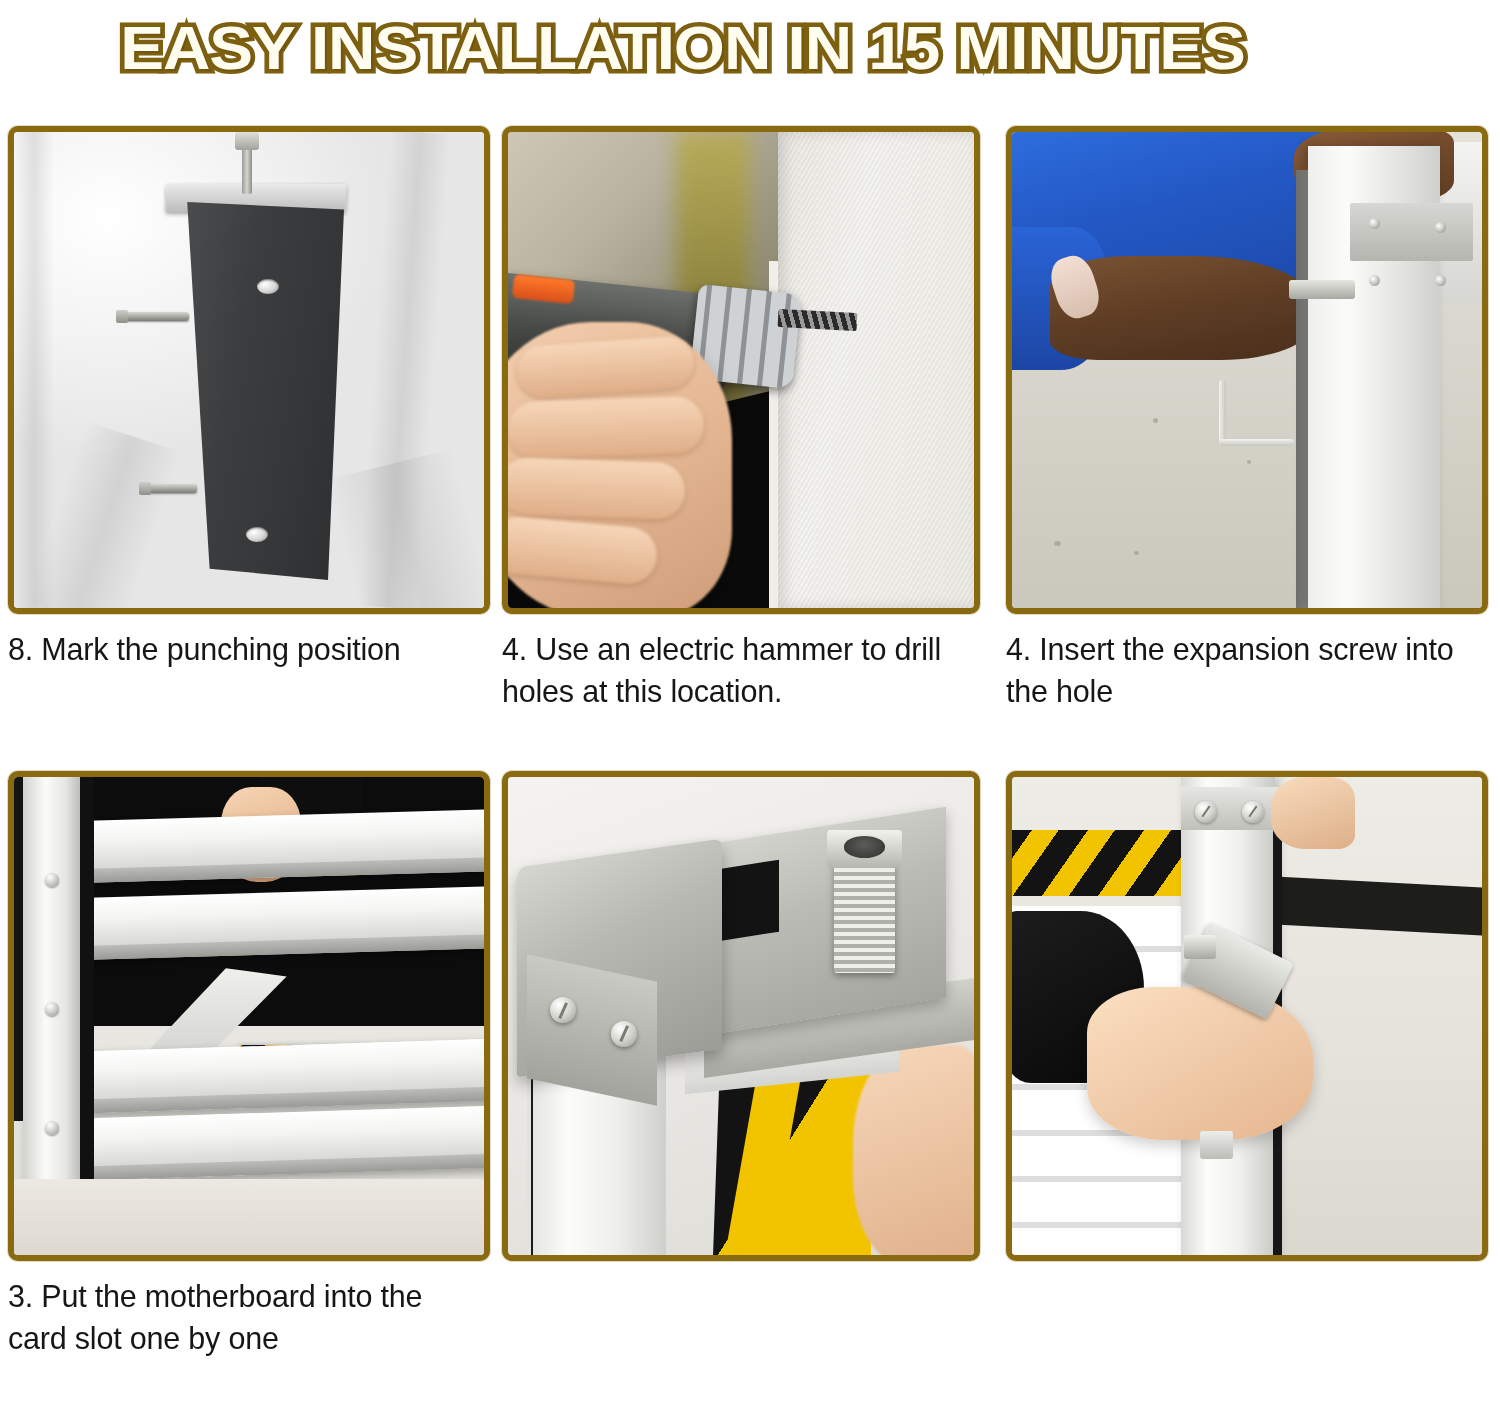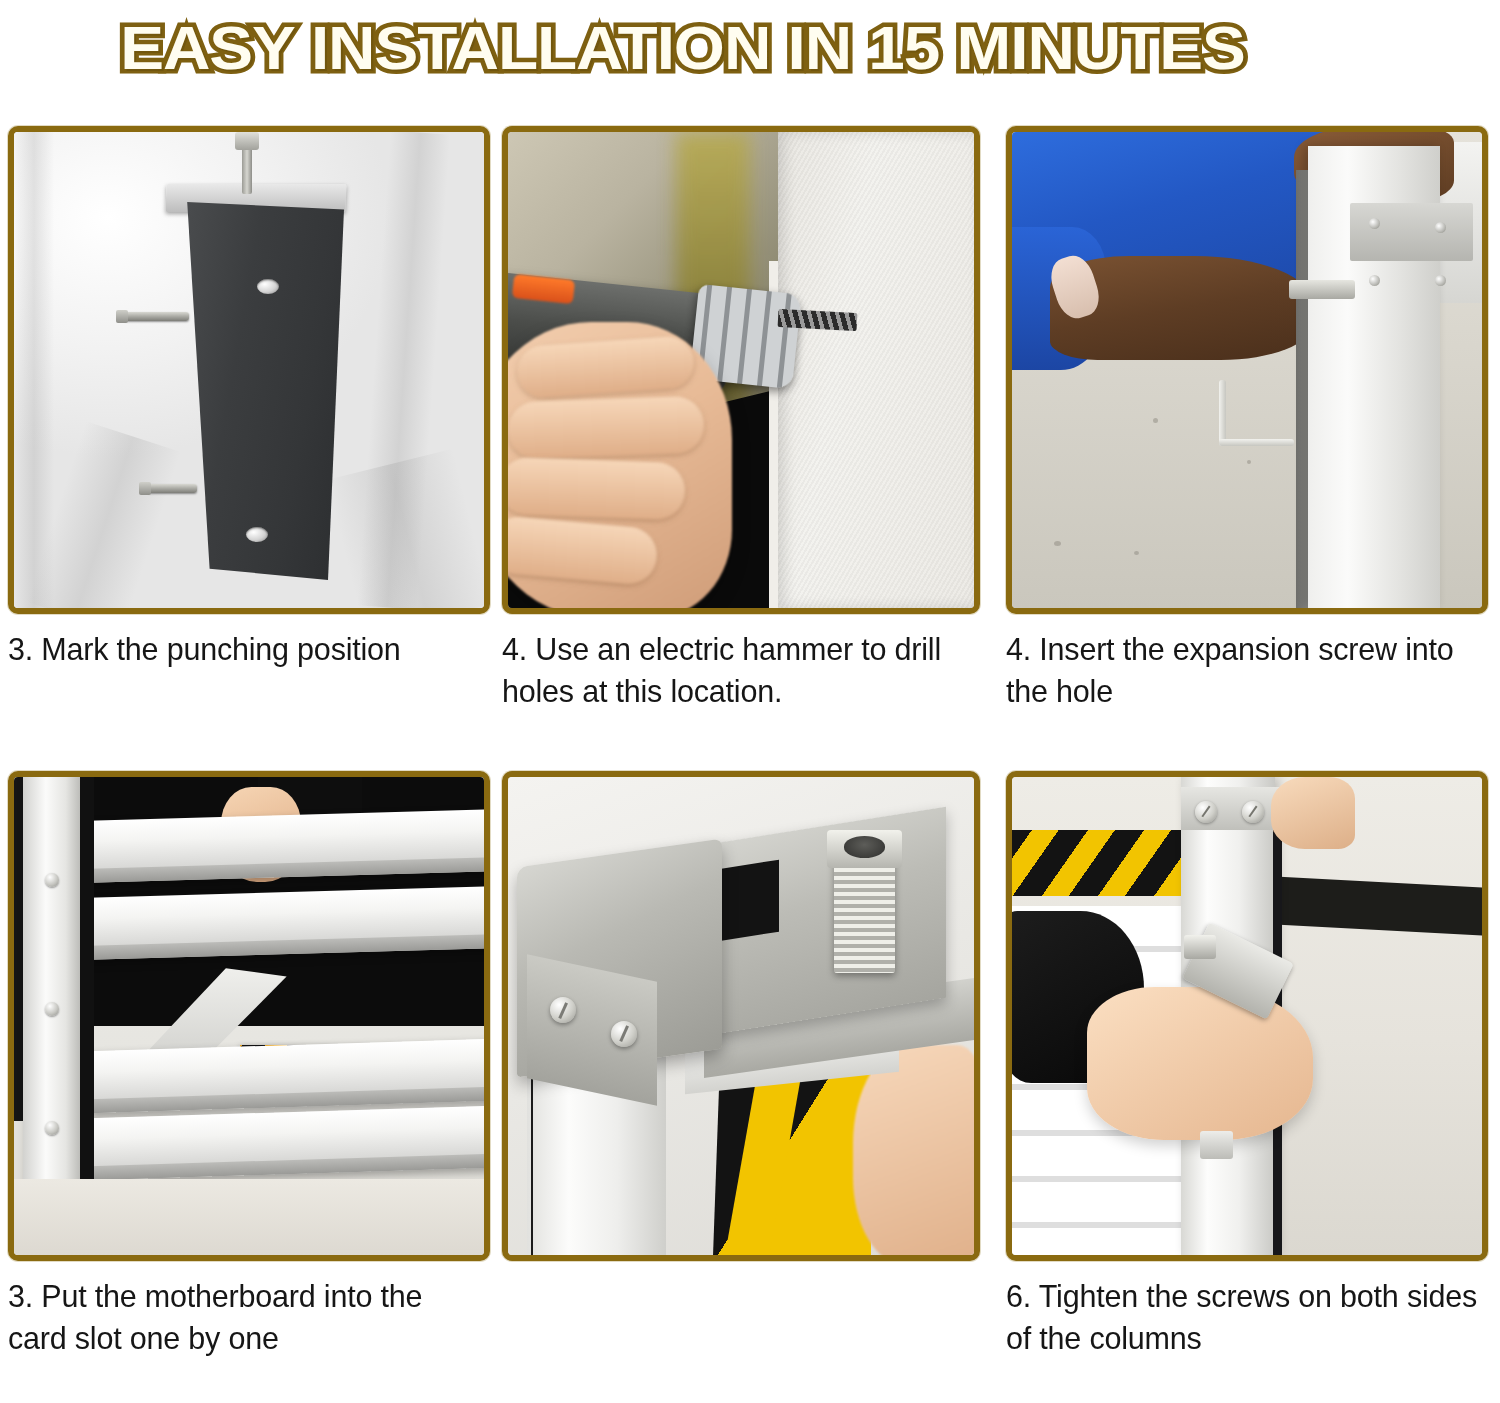--- a/index.html
+++ b/index.html
@@ -520,21 +520,21 @@
             <span class="cap"></span>
           </div>
         <div class="p1-pin" style="left:133px; top:352px; width:50px;">
             <span class="cap"></span>
           </div>
         <div class="p1-topbolt">
             <span class="head"></span>
           </div>
       </div>
     </div>
-    <div class="caption">3. Mark the punching position</div>
+    <div class="caption">8. Mark the punching position</div>
   </div>
 
   <div class="cell c2 r1">
     <div class="frame c2 r1">
       <div class="photo">
         <div class="p2-left"></div>
         <div class="p2-blur-bottle"></div>
         <div class="p2-dark"></div>
         <div class="p2-wall"></div>
         <div class="p2-wall-edge"></div>
@@ -653,16 +653,15 @@
         <div class="p6-screw6" style="left:39%; top:5%;"></div>
         <div class="p6-screw6" style="left:49%; top:5%;"></div>
         <div class="p6-hand-top"></div>
         <div class="p6-sleeve"></div>
         <div class="p6-hand6"></div>
         <div class="p6-wrench"></div>
         <div class="p6-wrench-head"></div>
         <div class="p6-lowlock"></div>
       </div>
     </div>
-    <div class="caption">6. Tighten the screws on both sides of the columns</div>
   </div>
 
 </div>
 
 </body></html>

